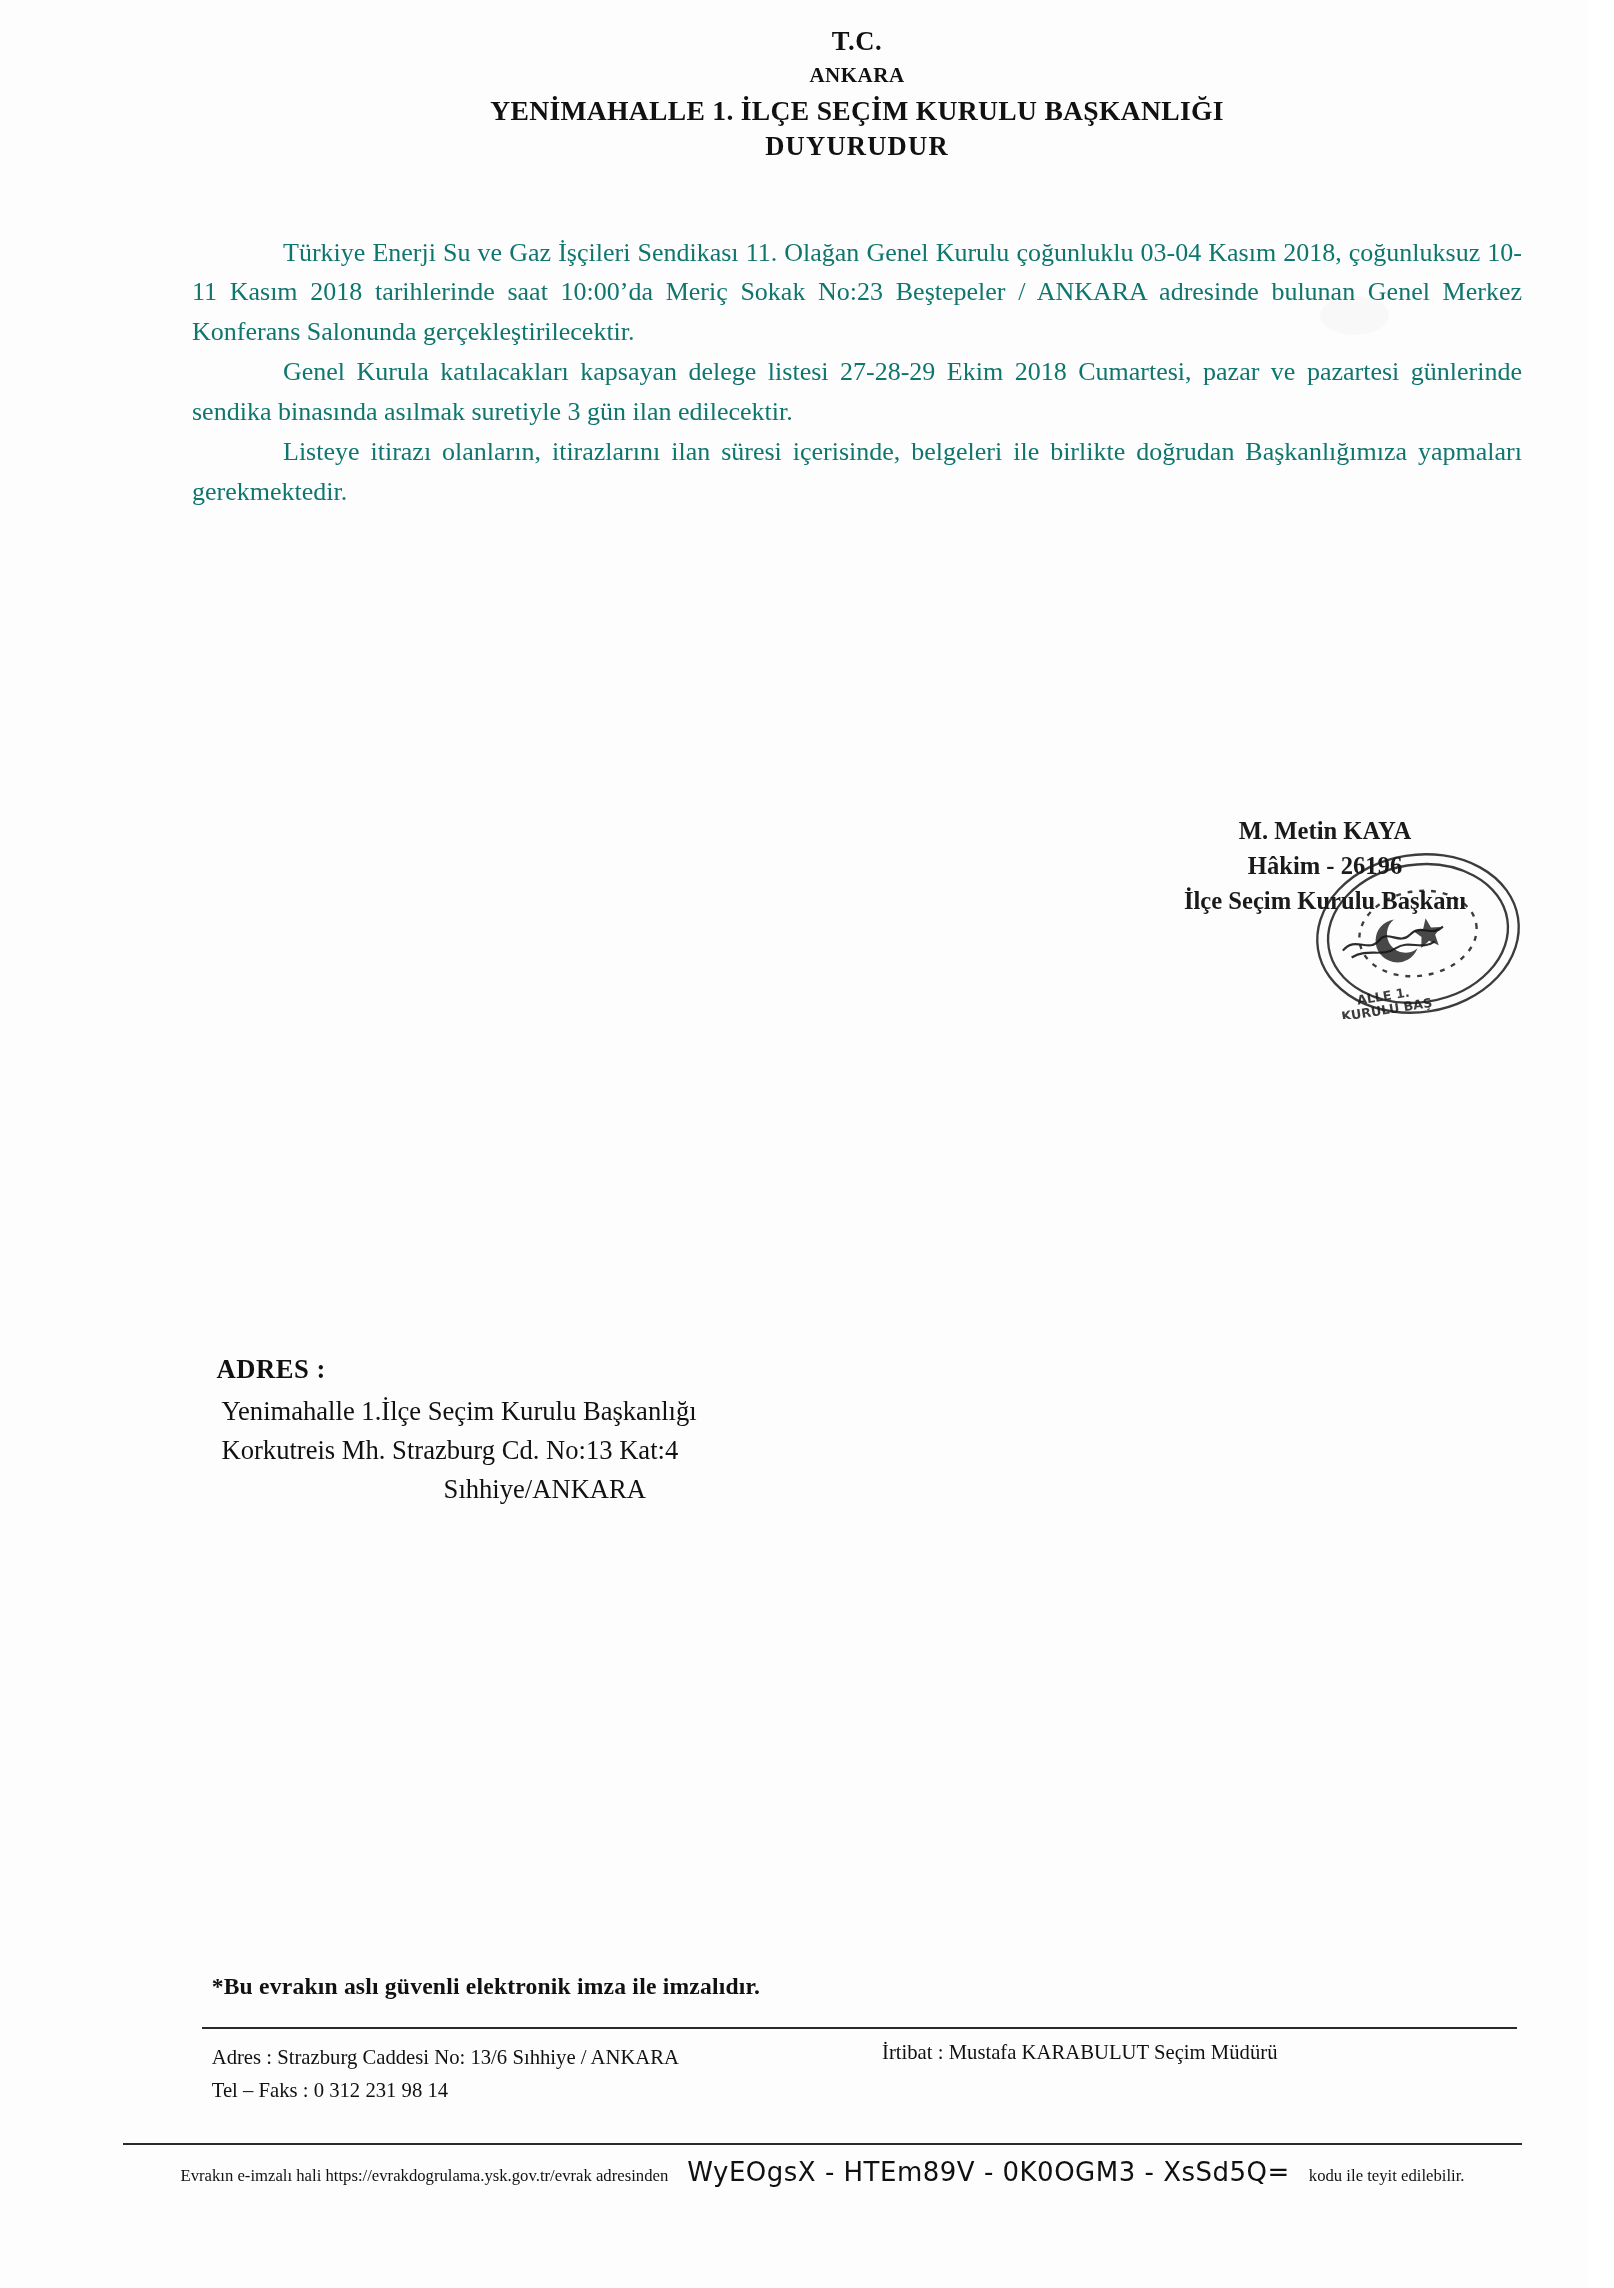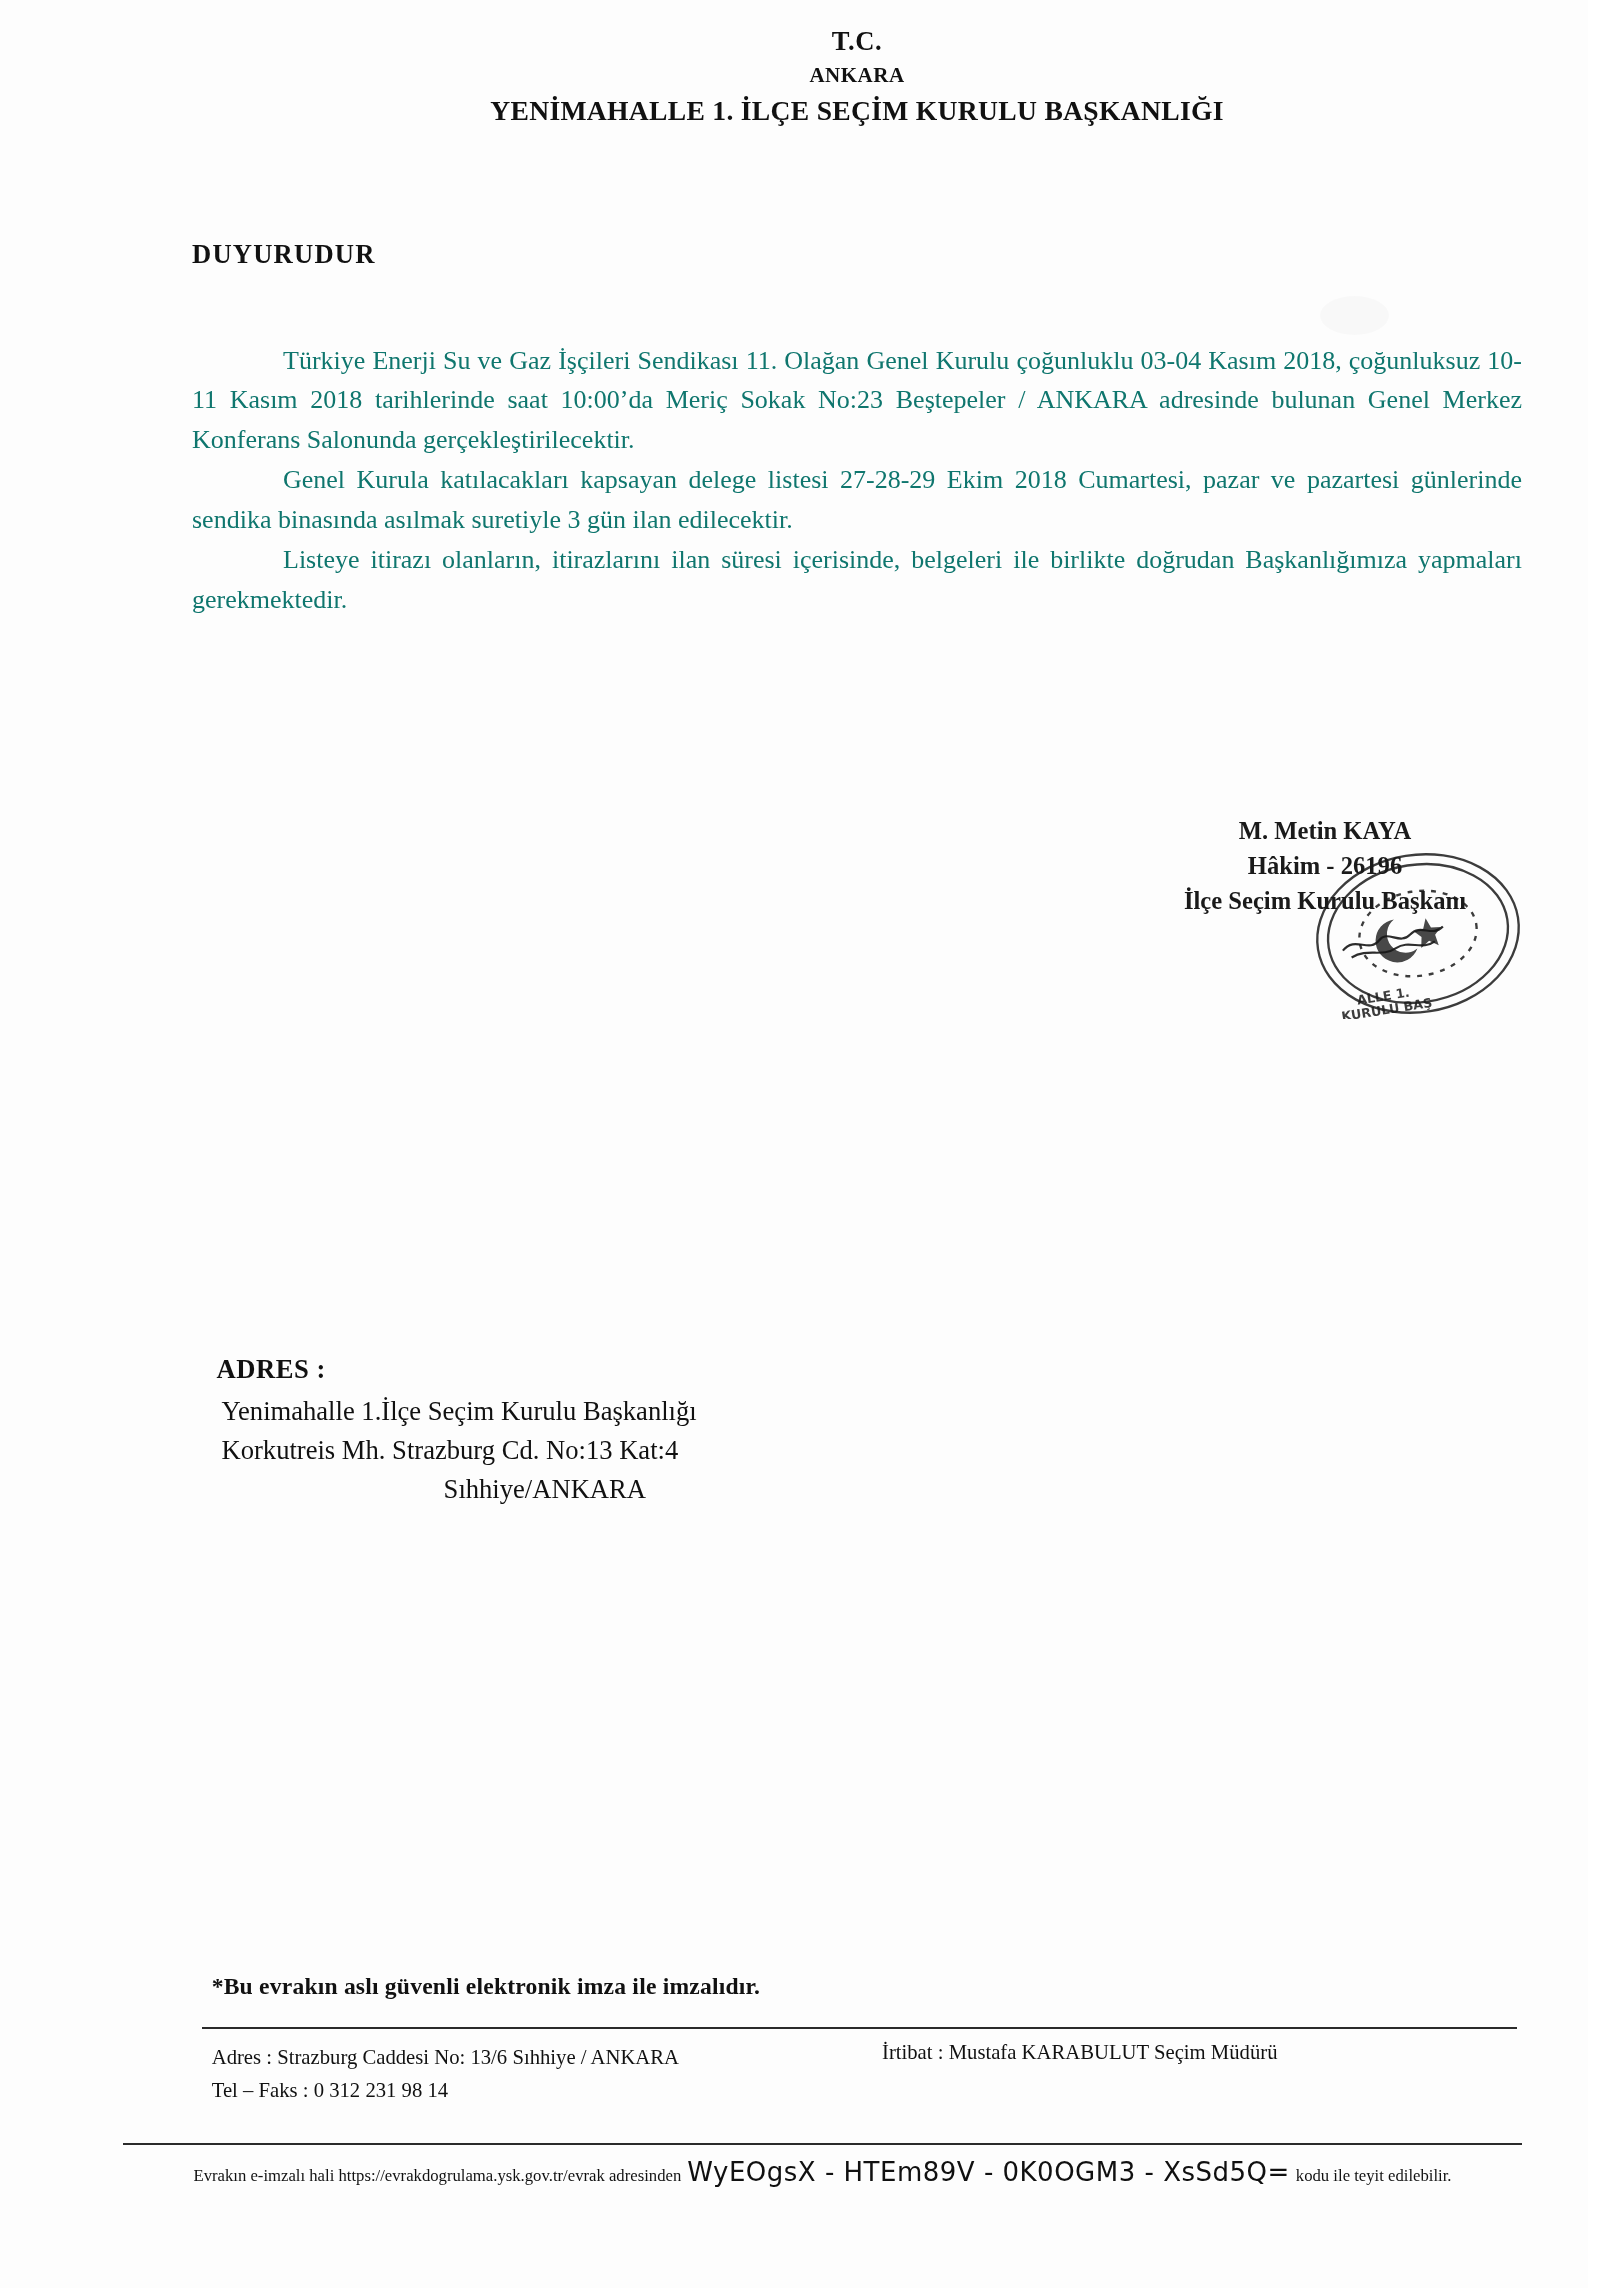--- a/index.html
+++ b/index.html
@@ -37,24 +37,24 @@
     font-weight: bold;
     font-size: 21px;
     letter-spacing: 0.5px;
   }
   .hdr-line3 {
     font-weight: bold;
     font-size: 27.6px;
     letter-spacing: 0.3px;
   }
   .announce-title {
+    text-align: center;
     font-weight: bold;
     font-size: 26.6px;
     letter-spacing: 1.2px;
-    margin-top: 108px;
   }
   .body-text {
     margin-top: 71px;
     font-size: 26px;
     line-height: 1.52;
     text-align: justify;
     color: #0f766e;
   }
   .para {
     text-indent: 91px;
@@ -138,21 +138,21 @@
   }
   .verify-line {
     position: absolute;
     left: -69px;
     top: 2157px;
     width: 1399px;
     font-size: 16.7px;
     display: flex;
     align-items: baseline;
     justify-content: center;
-    gap: 6px;
+    gap: 19px;
     white-space: nowrap;
   }
   .verify-code {
     font-family: "DejaVu Sans", sans-serif;
     font-size: 26px;
     letter-spacing: 0.5px;
     color: #101010;
   }
   .verify-small { font-size: 16.7px; }
   .smudge {

